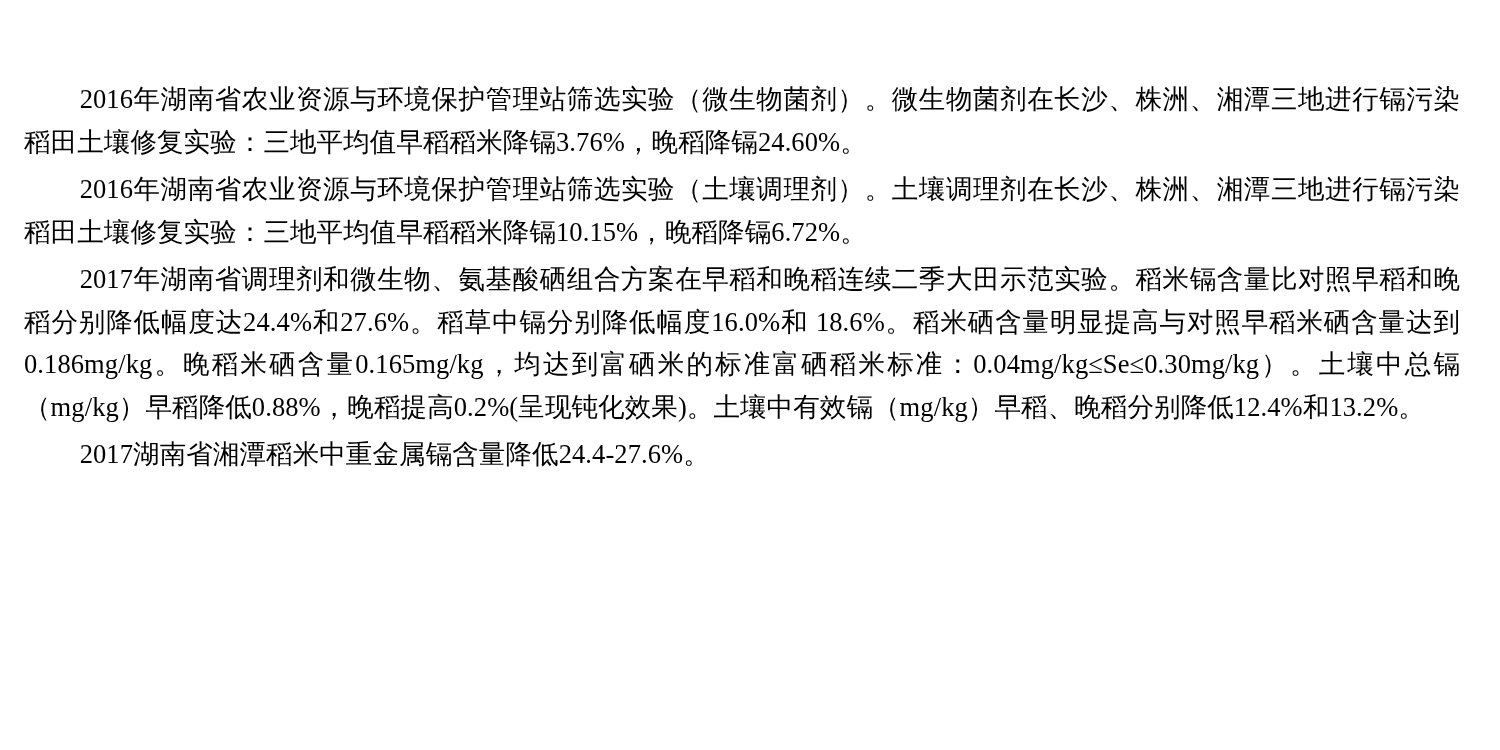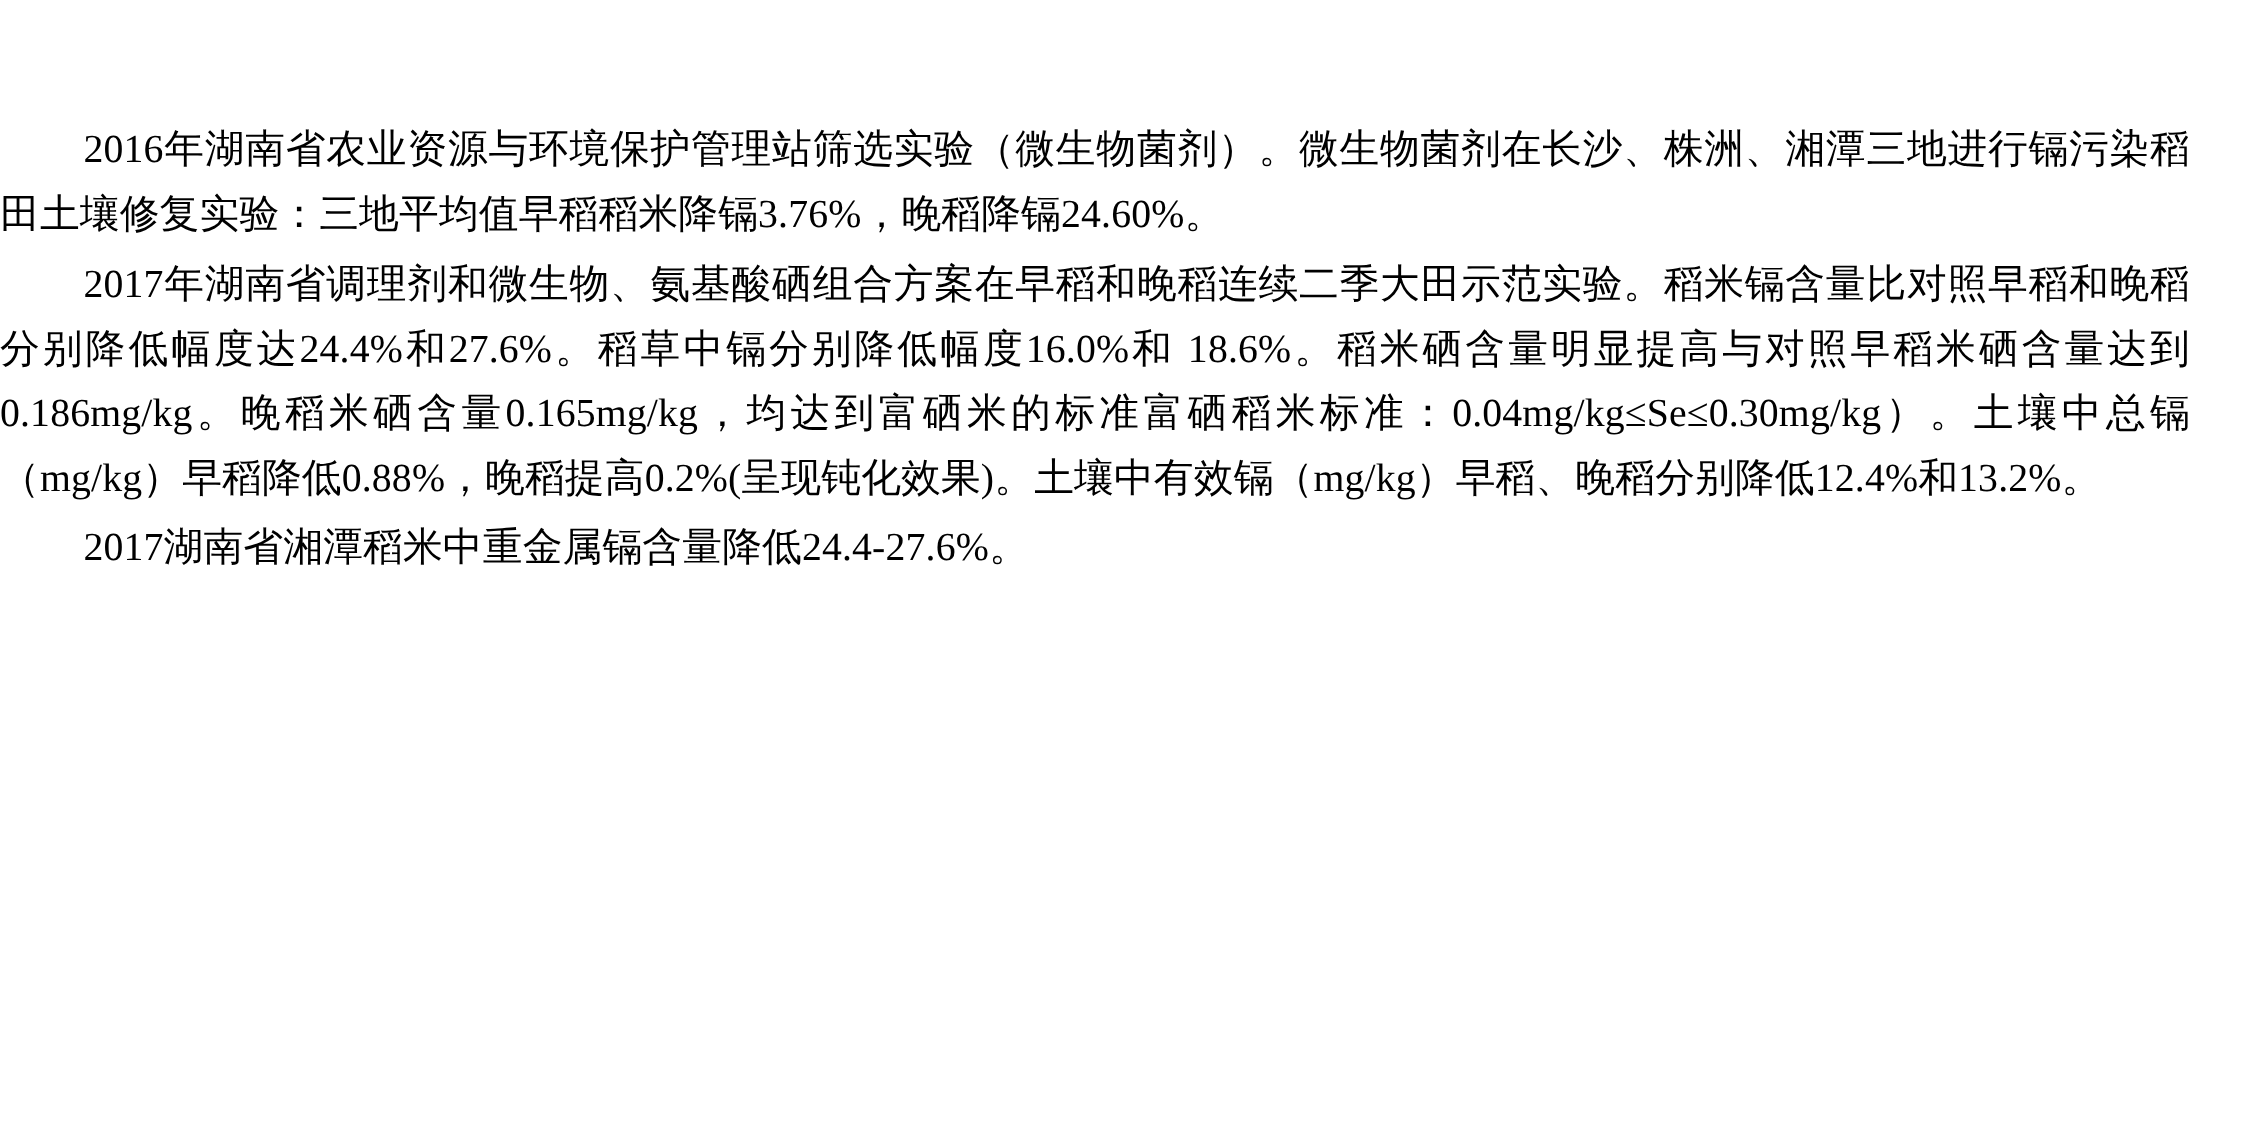--- a/index.html
+++ b/index.html
@@ -11,21 +11,21 @@
     width: 1500px;
     height: 750px;
     font-family: "Liberation Serif", "DejaVu Serif", serif;
     color: #000000;
     overflow: hidden;
   }
   .page {
     width: 1500px;
     height: 750px;
     box-sizing: border-box;
-    padding: 78px 40px 0 0;
+    padding: 78px 40px 0 24px;
     background: #ffffff;
   }
   .doc-body {
     font-size: 26.5px;
     line-height: 1.62;
     text-align: justify;
     text-justify: inter-ideograph;
     letter-spacing: 0.1px;
   }
   .para {
@@ -35,16 +35,17 @@
   .para:last-child {
     margin-bottom: 0;
   }
 </style>
 </head>
 <body>
 
 <div class="page">
   <div class="doc-body">
     <p class="para">2016年湖南省农业资源与环境保护管理站筛选实验（微生物菌剂）。微生物菌剂在长沙、株洲、湘潭三地进行镉污染稻田土壤修复实验：三地平均值早稻稻米降镉3.76%，晚稻降镉24.60%。</p>
+    <p class="para">2016年湖南省农业资源与环境保护管理站筛选实验（土壤调理剂）。土壤调理剂在长沙、株洲、湘潭三地进行镉污染稻田土壤修复实验：三地平均值早稻稻米降镉10.15%，晚稻降镉6.72%。</p>
     <p class="para">2017年湖南省调理剂和微生物、氨基酸硒组合方案在早稻和晚稻连续二季大田示范实验。稻米镉含量比对照早稻和晚稻分别降低幅度达24.4%和27.6%。稻草中镉分别降低幅度16.0%和 18.6%。稻米硒含量明显提高与对照早稻米硒含量达到0.186mg/kg。晚稻米硒含量0.165mg/kg，均达到富硒米的标准富硒稻米标准：0.04mg/kg≤Se≤0.30mg/kg）。土壤中总镉（mg/kg）早稻降低0.88%，晚稻提高0.2%(呈现钝化效果)。土壤中有效镉（mg/kg）早稻、晚稻分别降低12.4%和13.2%。</p>
     <p class="para">2017湖南省湘潭稻米中重金属镉含量降低24.4-27.6%。</p>
   </div>
 </div>
 
 </body></html>

